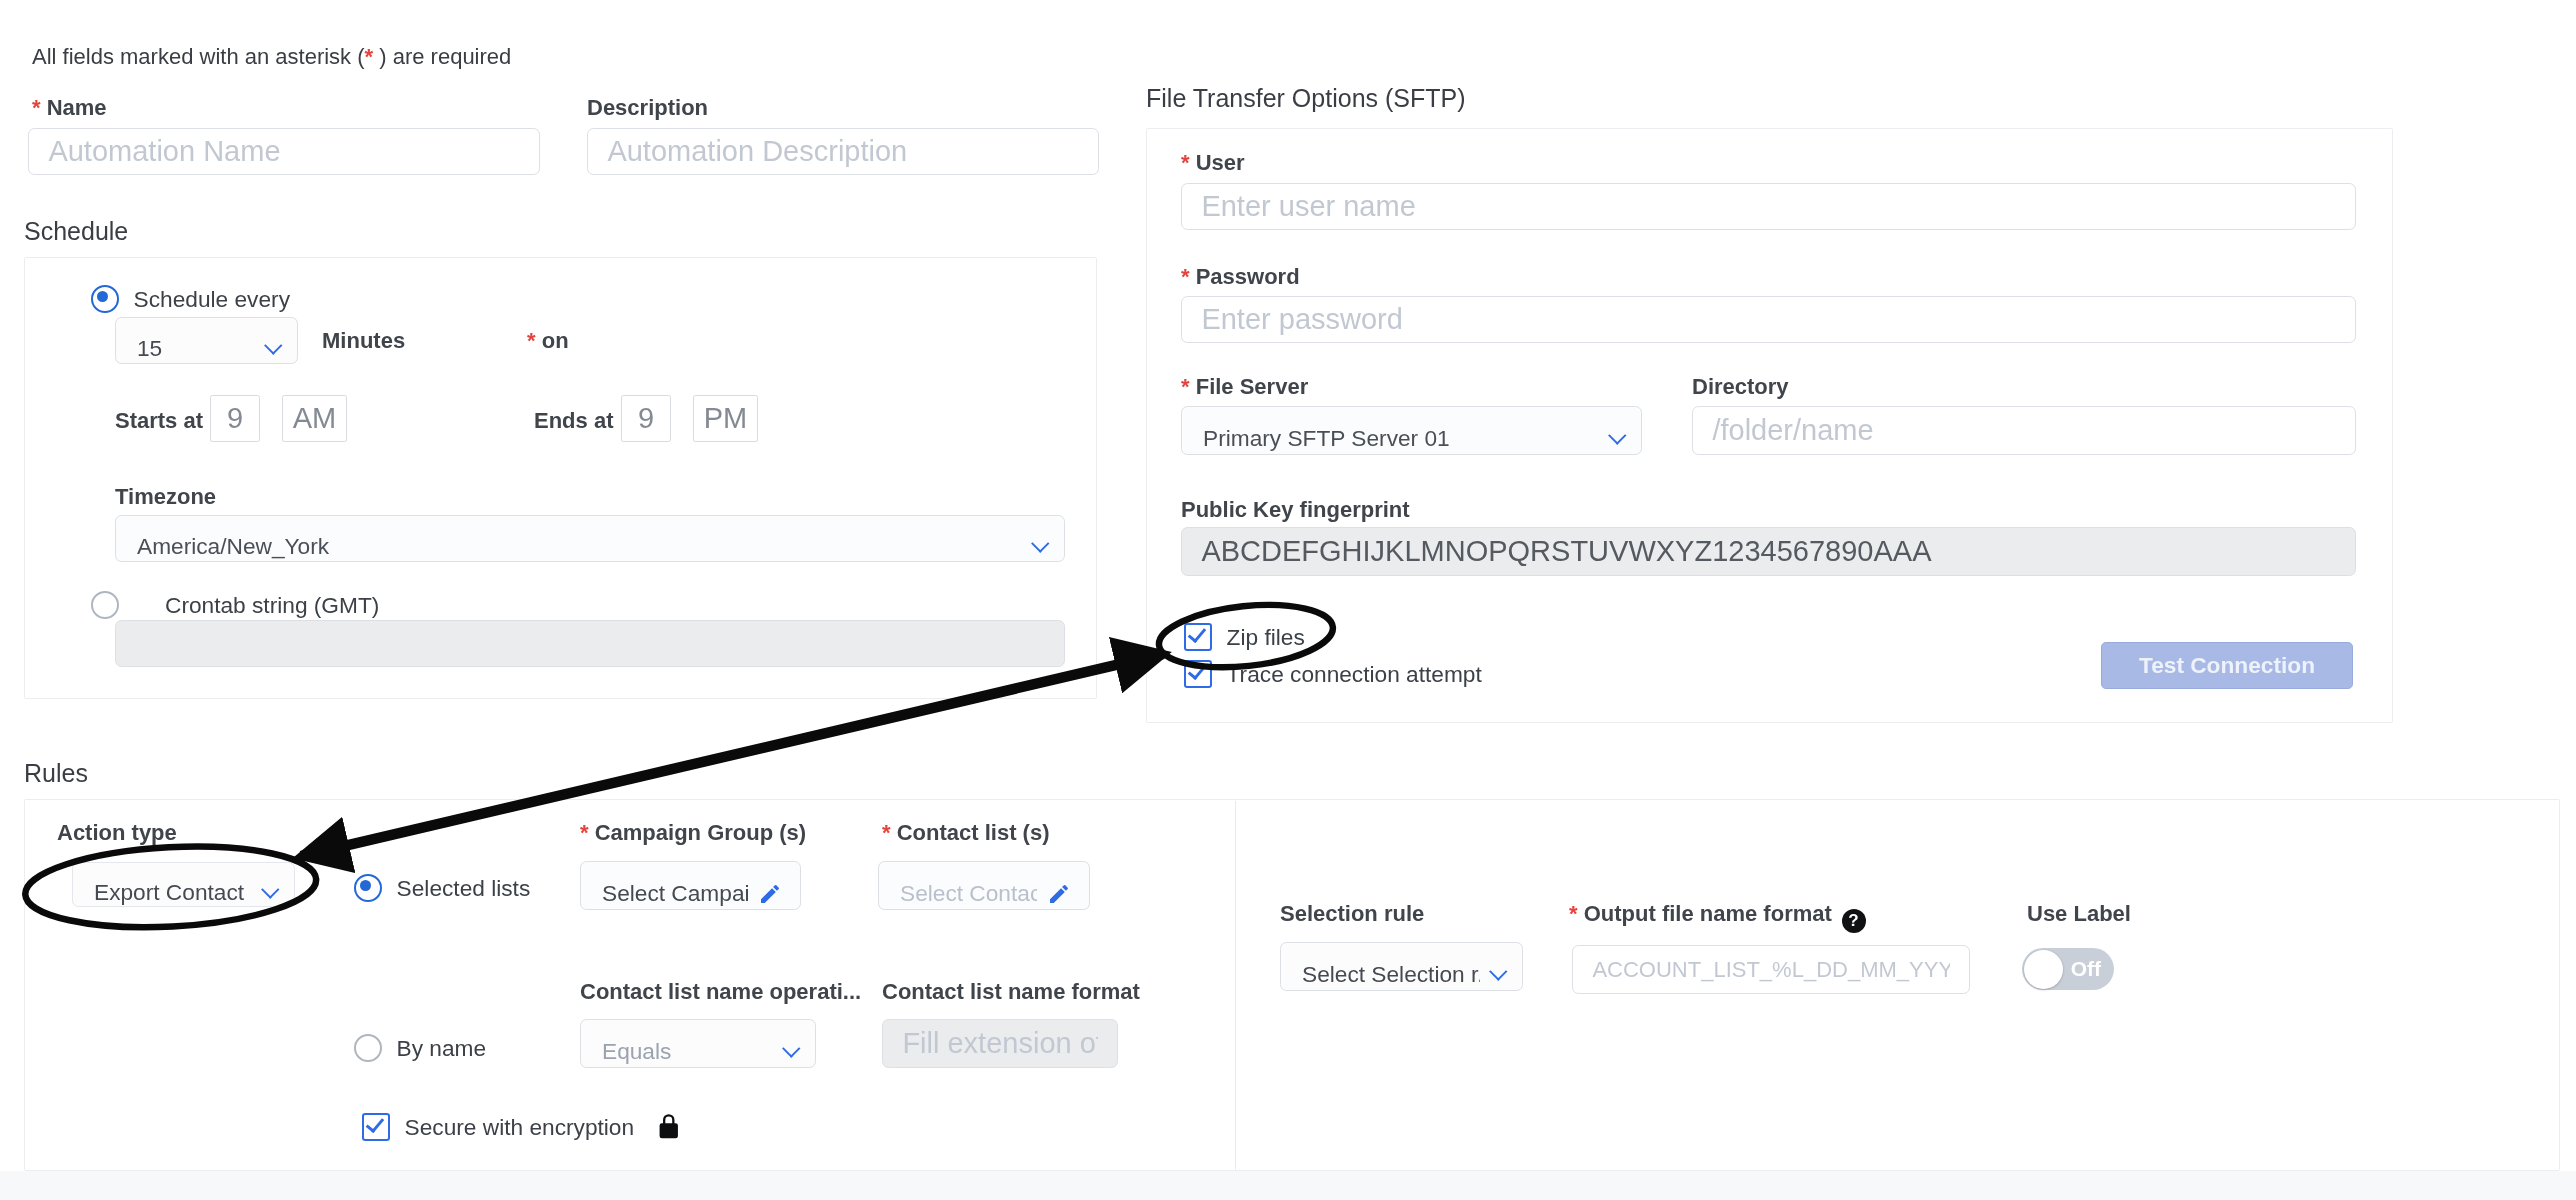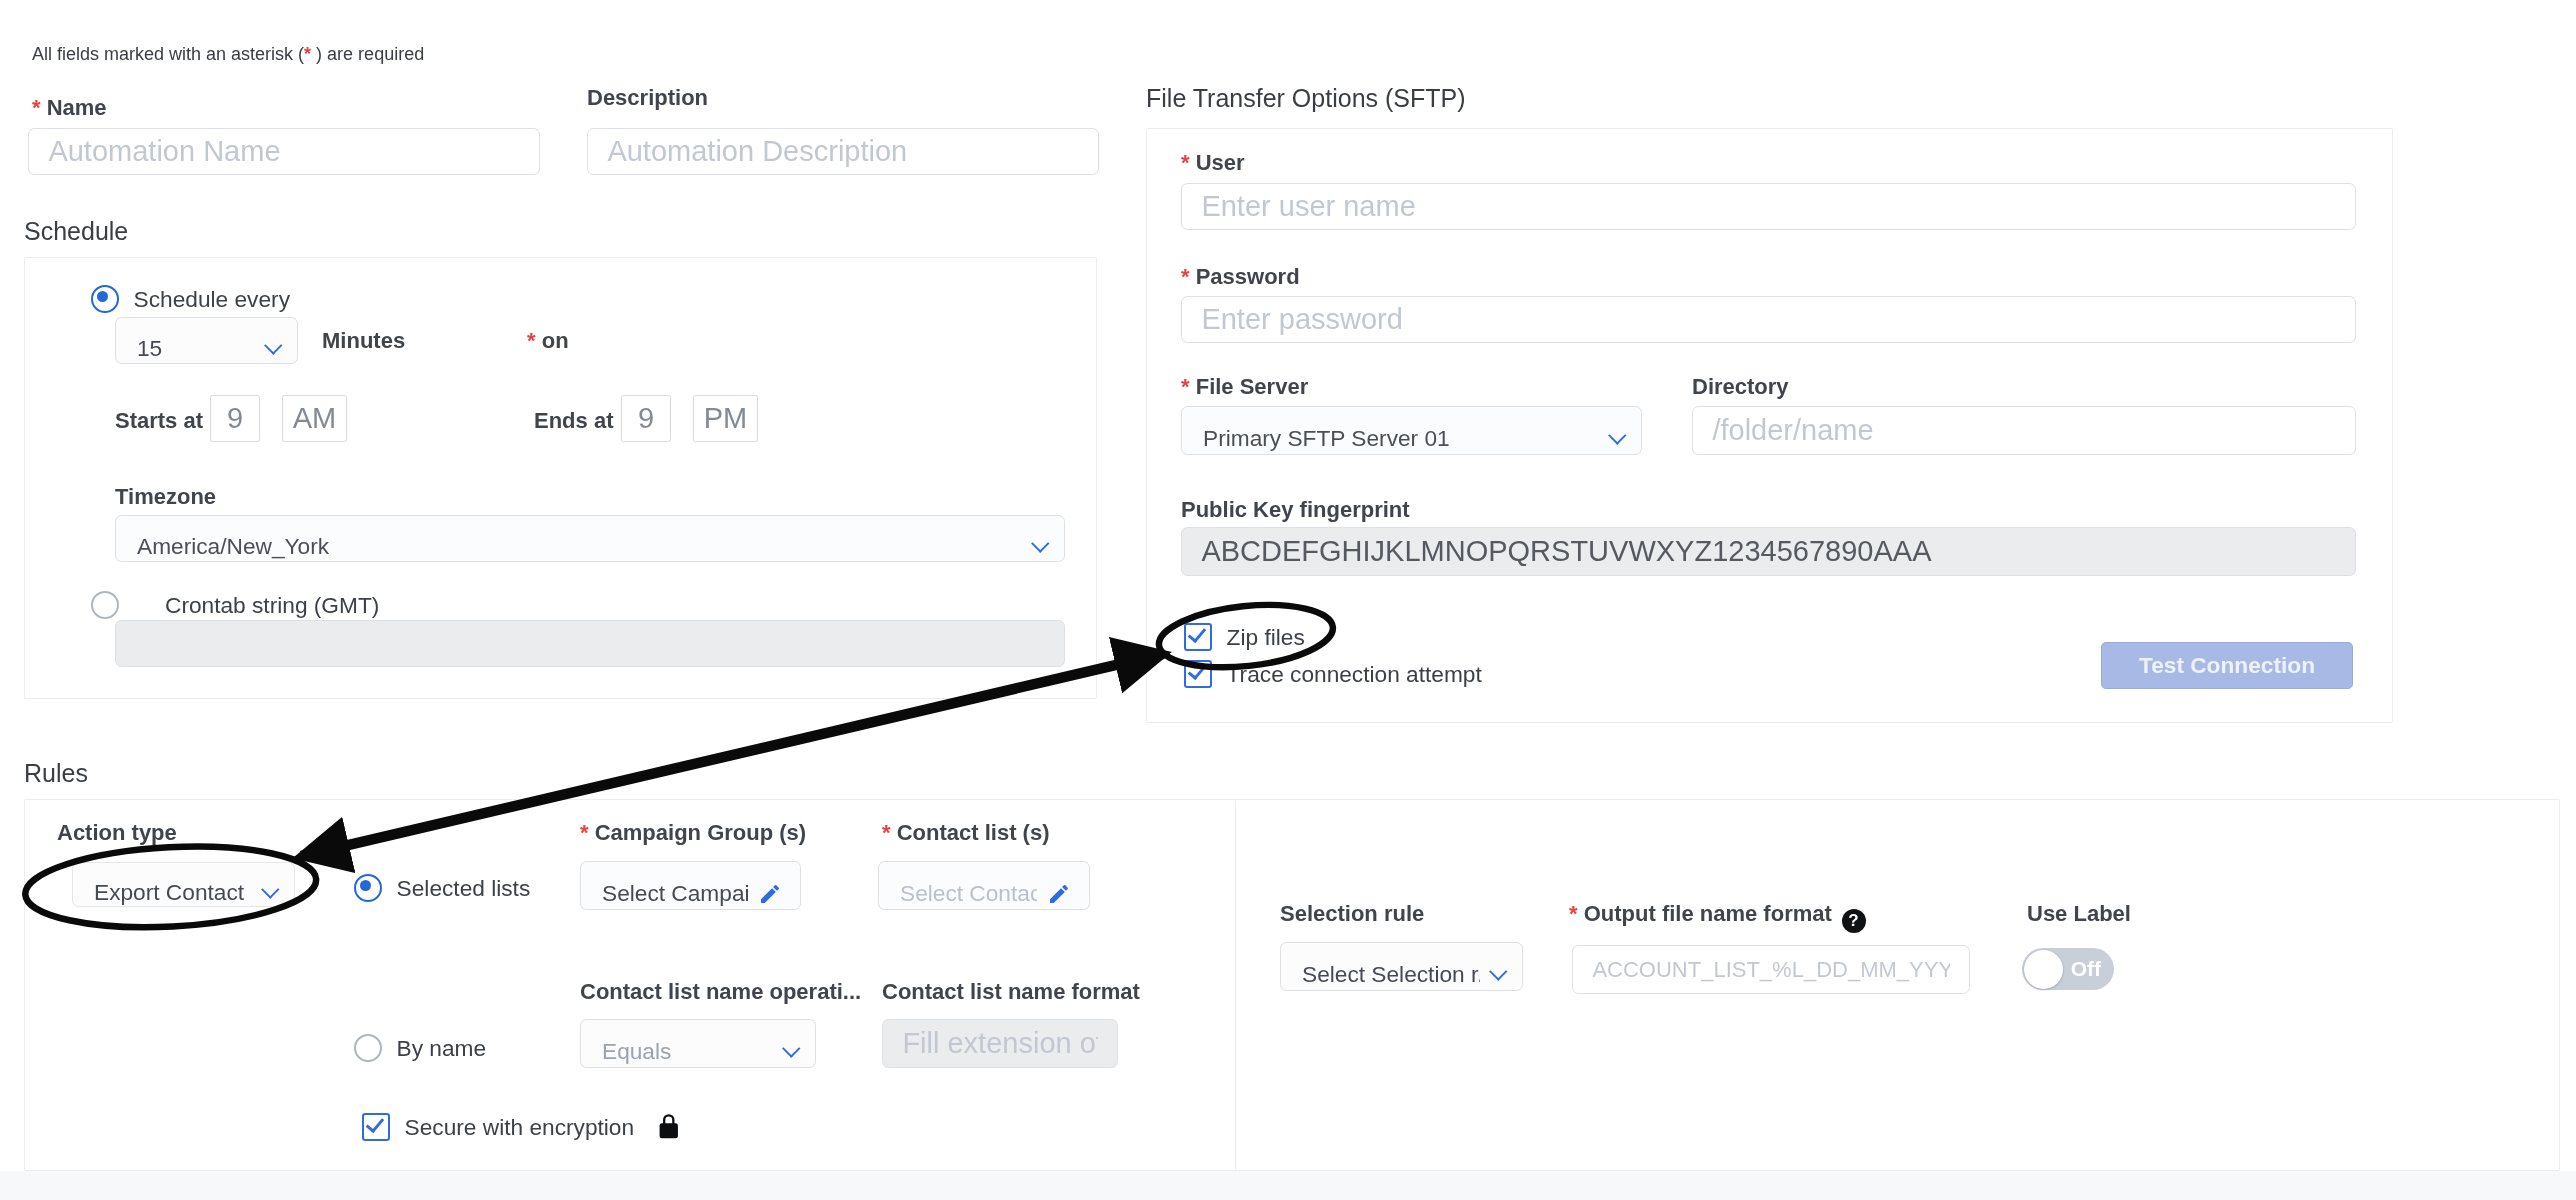--- a/index.html
+++ b/index.html
@@ -2,21 +2,21 @@
 <html style="font-size:13px"><head>
 <meta charset="utf-8">
 <style>
   html,body{margin:0;padding:0;background:#fff;}
   #canvas{
     position:relative;width:2576px;height:1201px;background:#fff;overflow:hidden;
     font-family:"Liberation Sans","DejaVu Sans",sans-serif;color:#3c4148;
   }
   .abs{position:absolute;box-sizing:border-box;}
   .heading{font-size:25px;font-weight:400;color:#3a3e44;white-space:nowrap;}
-  .note{font-size:18px;color:#3a3e44;white-space:nowrap;}
+  .note{font-size:22px;color:#3a3e44;white-space:nowrap;}
   .lbl{font-size:22px;font-weight:700;color:#40444b;white-space:nowrap;}
   .asterisk{color:#e5433d;font-weight:700;}
   .panel{border:1.6px solid #ebedf0;background:#fff;border-radius:1.6px;}
   .inp{
     border:1.6px solid #dcdfe3;border-radius:6.5px;background:#fff;
     font-family:inherit;font-size:29px;color:#3c4148;padding:0 19.4px;outline:none;
   }
   .inp::placeholder{color:#c2c8d2;opacity:1;}
   .inp.disabled{background:#ebecee;}
   .sel{
@@ -59,21 +59,21 @@
 </head>
 <body>
 
 <div id="canvas">
 
   <div class="abs note" style="left:32px;top:44px;"><span>All fields marked with an asterisk (</span><span class="asterisk">*</span><span> ) are required</span></div>
 
   <div class="abs lbl" style="left:32px;top:95px;"><span class="asterisk">*</span> <span>Name</span></div>
   <input class="abs inp" style="left: 28px; top: 128px; width: 512px; height: 47px;" placeholder="Automation Name">
 
-  <div class="abs lbl" style="left:587px;top:85px;">Description</div>
+  <div class="abs lbl" style="left:587px;top:95px;">Description</div>
   <input class="abs inp" style="left: 587px; top: 128px; width: 512px; height: 47px;" placeholder="Automation Description">
 
   <div class="abs heading" style="left:24px;top:217px;">Schedule</div>
   <div class="abs panel" style="left:24px;top:257px;width:1073px;height:442px;"></div>
 
   <div class="abs ctl-row" style="left:91px;top:285px;">
     <span class="radio checked"></span>
     <span class="ctl-lbl">Schedule every</span>
   </div>
 

